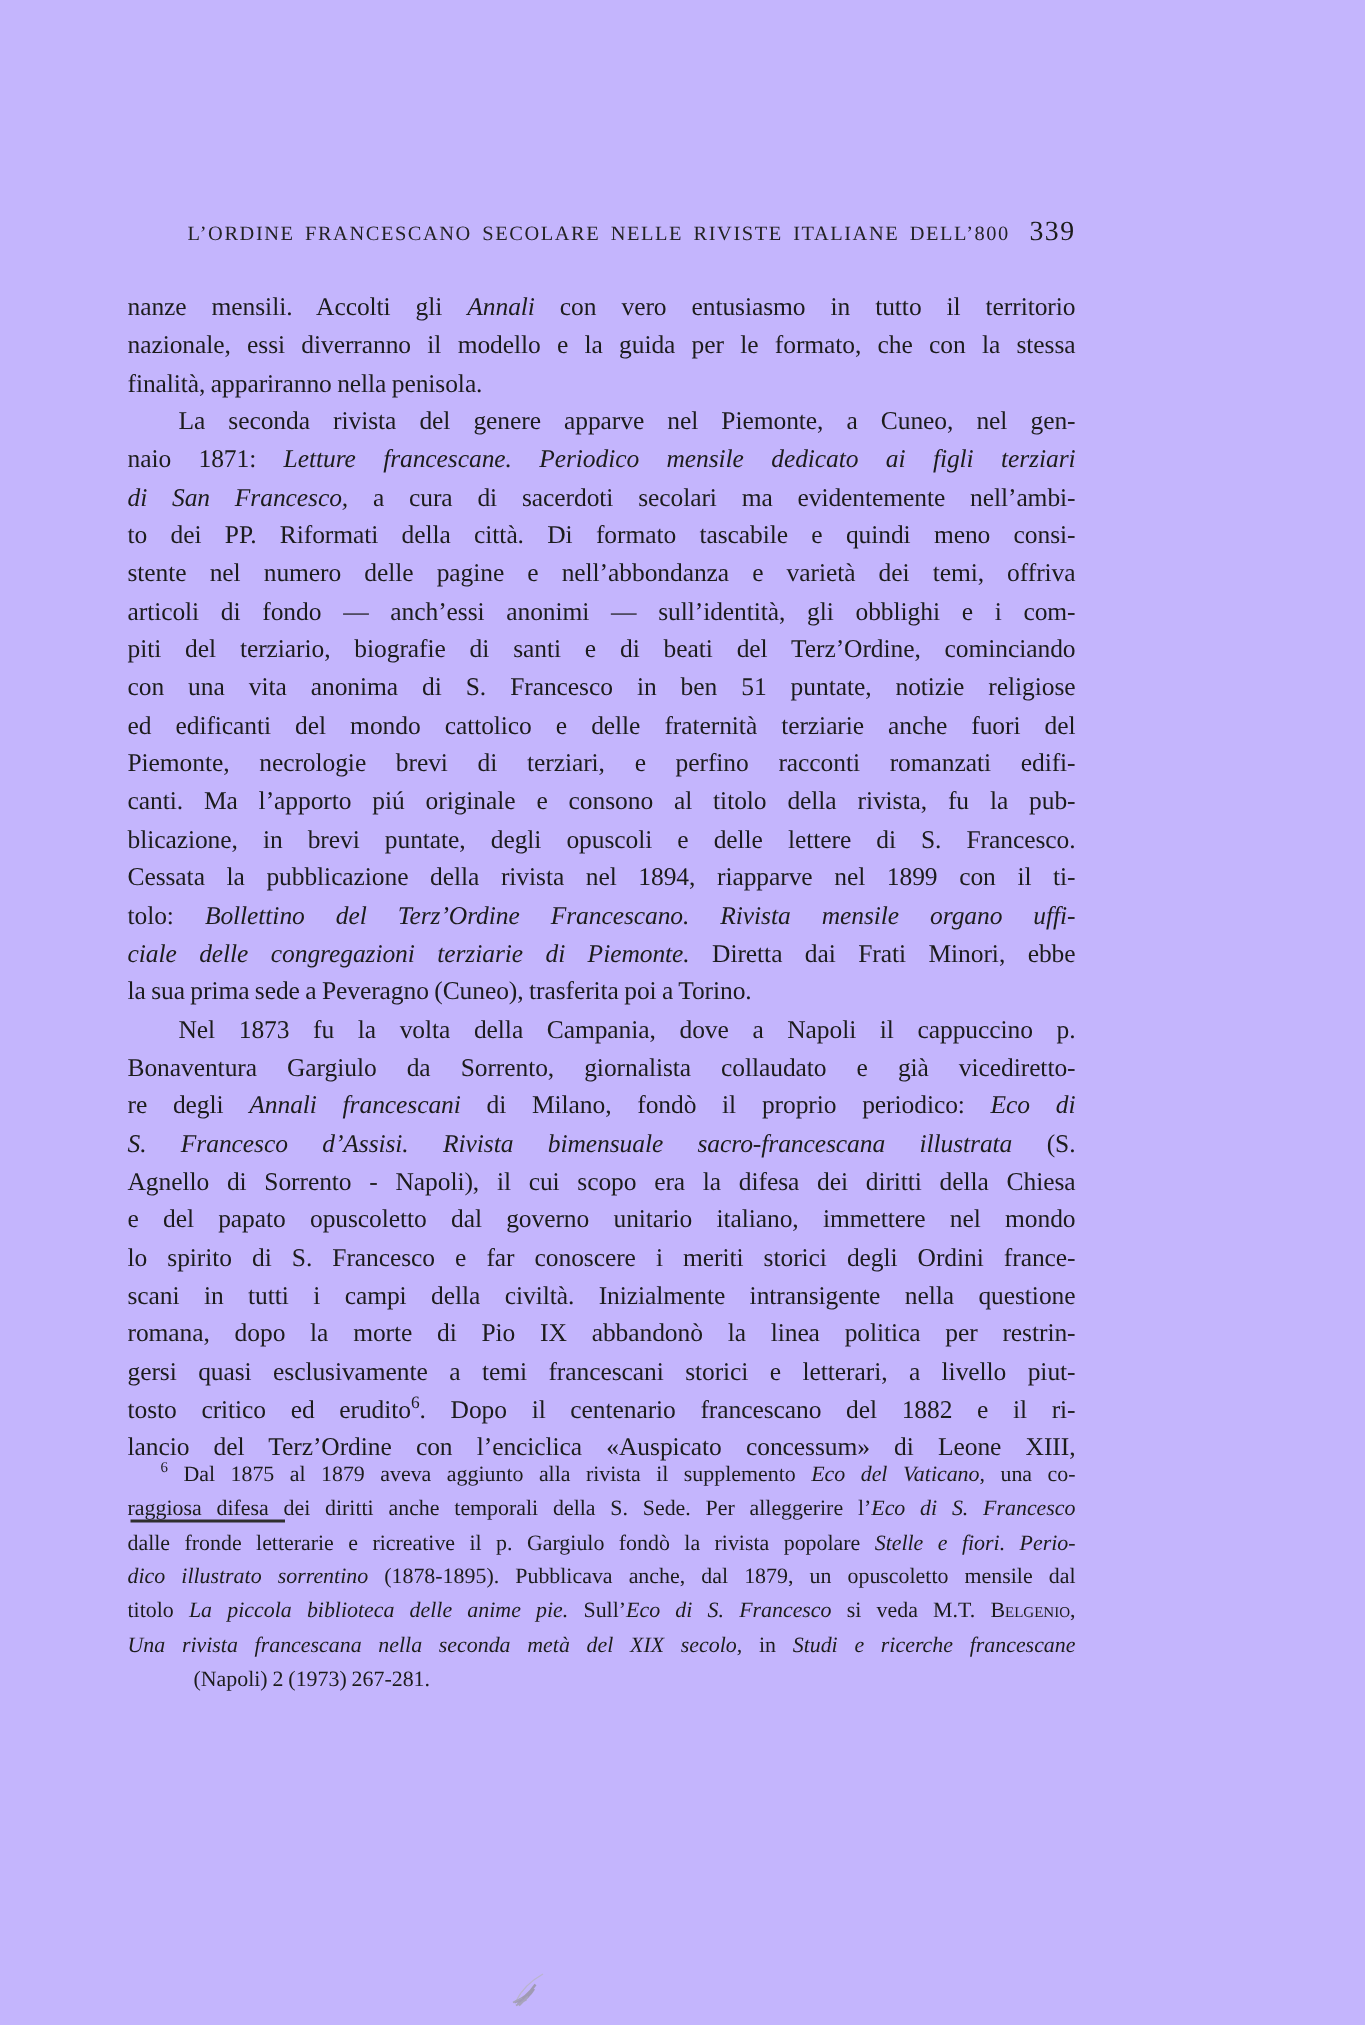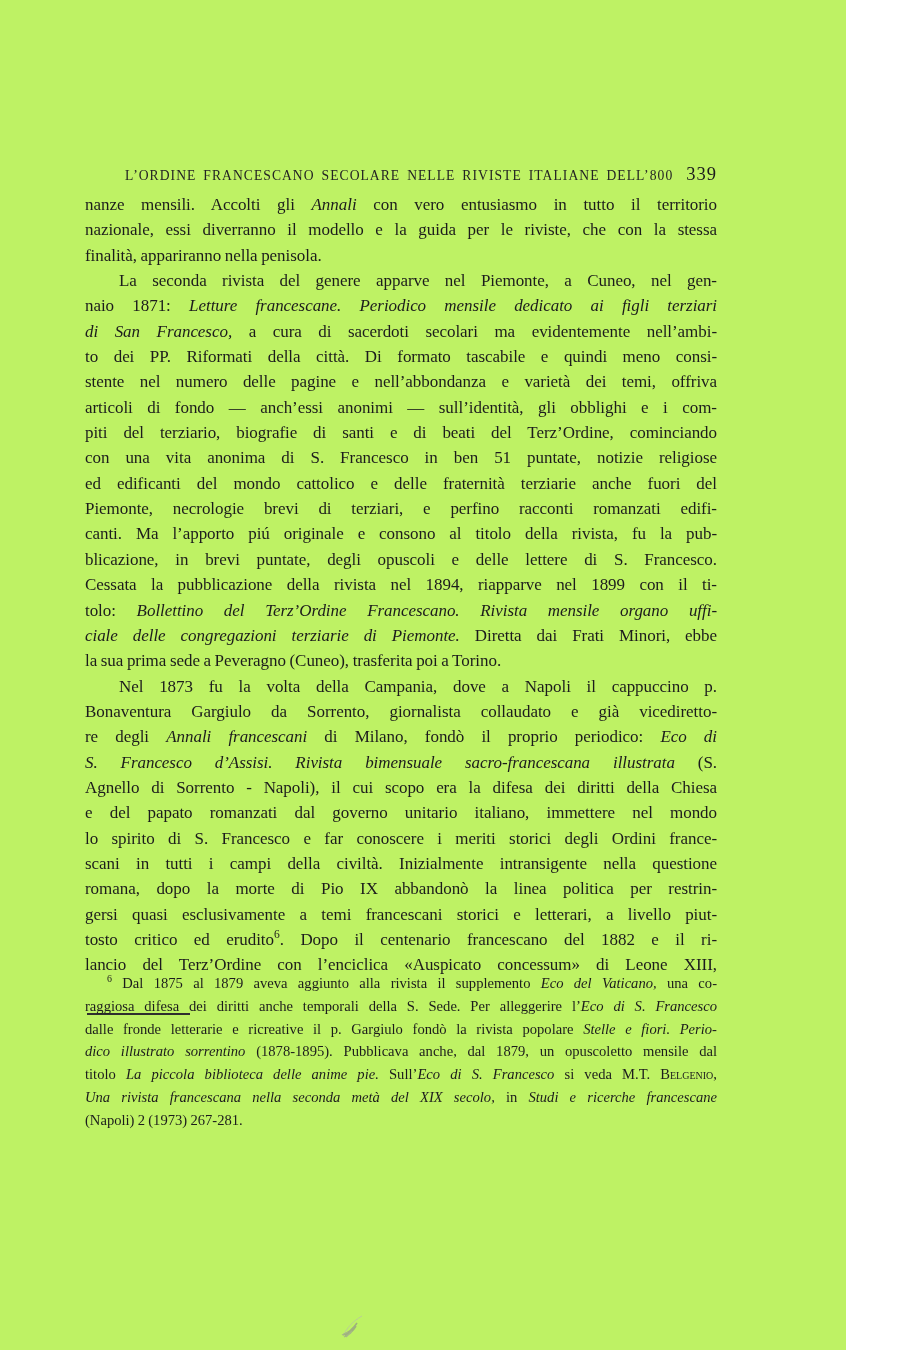--- a/index.html
+++ b/index.html
@@ -3,22 +3,22 @@
 <meta charset="utf-8">
 <style>
   html, body { margin: 0; padding: 0; }
   body {
     width: 910px; height: 1350px;
     background: #ffffff;
     font-family: "Liberation Serif", serif;
   }
   .page {
     position: relative;
-    width: 846px; height: 1350px;
-    background: #bef264;
+    width: 910px; height: 1350px;
+    background: #c4b5fd;
     color: #1c1c1c;
     overflow: hidden;
   }
   
   .header {
     position: absolute;
     left: 85px; top: 145px; width: 632px;
     display: flex;
     justify-content: flex-end;
     align-items: baseline;
@@ -28,21 +28,20 @@
     letter-spacing: 1.05px;
     word-spacing: 2.5px;
     white-space: nowrap;
     color: #232323;
   }
   .page-number {
     font-size: 18.5px;
     margin-left: 13px;
     letter-spacing: 1px;
     color: #1b1b1b;
-    margin-top: 19px;
   }
   
   .body-text {
     position: absolute;
     left: 85px; top: 192px; width: 632px;
     font-size: 17px;
     line-height: 25.35px;
     letter-spacing: -0.05px;
     word-spacing: -0.6px;
   }
@@ -67,21 +66,21 @@
     left: 85px; top: 972px; width: 632px;
     font-size: 14.6px;
     line-height: 22.8px;
     word-spacing: -0.4px;
   }
   .fline {
     text-align: justify;
     text-align-last: justify;
     height: 22.8px;
   }
-  .fline.last { text-align: center; text-align-last: left; }
+  .fline.last { text-align: center; text-align-last: left; margin-left: 44px; }
   .fline.findent { text-indent: 22px; }
   
   .i { font-style: italic; }
   .sc { font-variant: small-caps; }
   .sup { vertical-align: super; font-size: 68%; line-height: 0; }
   
   .smudge {
     position: absolute;
     left: 336px; top: 1308px;
     width: 34px; height: 34px;
@@ -93,21 +92,21 @@
 
 <div class="page">
 
   <div class="header">
     <span class="header-title">L’ORDINE FRANCESCANO SECOLARE NELLE RIVISTE ITALIANE DELL’800</span>
     <span class="page-number">339</span>
   </div>
 
   <div class="body-text">
       <div class="line"><span>nanze mensili. Accolti gli </span><span class="i">Annali</span><span> con vero entusiasmo in tutto il territorio</span></div>
-      <div class="line"><span>nazionale, essi diverranno il modello e la guida per le riviste, che con la stessa</span></div>
+      <div class="line"><span>nazionale, essi diverranno il modello e la guida per le formato, che con la stessa</span></div>
       <div class="line last"><span>finalità, appariranno nella penisola.</span></div>
       <div class="line indent"><span>La seconda rivista del genere apparve nel Piemonte, a Cuneo, nel gen-</span></div>
       <div class="line"><span>naio 1871: </span><span class="i">Letture francescane. Periodico mensile dedicato ai figli terziari</span></div>
       <div class="line"><span class="i">di San Francesco,</span><span> a cura di sacerdoti secolari ma evidentemente nell’ambi-</span></div>
       <div class="line"><span>to dei PP. Riformati della città. Di formato tascabile e quindi meno consi-</span></div>
       <div class="line"><span>stente nel numero delle pagine e nell’abbondanza e varietà dei temi, offriva</span></div>
       <div class="line"><span>articoli di fondo — anch’essi anonimi — sull’identità, gli obblighi e i com-</span></div>
       <div class="line"><span>piti del terziario, biografie di santi e di beati del Terz’Ordine, cominciando</span></div>
       <div class="line"><span>con una vita anonima di S. Francesco in ben 51 puntate, notizie religiose</span></div>
       <div class="line"><span>ed edificanti del mondo cattolico e delle fraternità terziarie anche fuori del</span></div>
@@ -116,21 +115,21 @@
       <div class="line"><span>blicazione, in brevi puntate, degli opuscoli e delle lettere di S. Francesco.</span></div>
       <div class="line"><span>Cessata la pubblicazione della rivista nel 1894, riapparve nel 1899 con il ti-</span></div>
       <div class="line"><span>tolo: </span><span class="i">Bollettino del Terz’Ordine Francescano. Rivista mensile organo uffi-</span></div>
       <div class="line"><span class="i">ciale delle congregazioni terziarie di Piemonte.</span><span> Diretta dai Frati Minori, ebbe</span></div>
       <div class="line last"><span>la sua prima sede a Peveragno (Cuneo), trasferita poi a Torino.</span></div>
       <div class="line indent"><span>Nel 1873 fu la volta della Campania, dove a Napoli il cappuccino p.</span></div>
       <div class="line"><span>Bonaventura Gargiulo da Sorrento, giornalista collaudato e già vicediretto-</span></div>
       <div class="line"><span>re degli </span><span class="i">Annali francescani</span><span> di Milano, fondò il proprio periodico: </span><span class="i">Eco di</span></div>
       <div class="line"><span class="i">S. Francesco d’Assisi. Rivista bimensuale sacro-francescana illustrata</span><span> (S.</span></div>
       <div class="line"><span>Agnello di Sorrento - Napoli), il cui scopo era la difesa dei diritti della Chiesa</span></div>
-      <div class="line"><span>e del papato romanzati dal governo unitario italiano, immettere nel mondo</span></div>
+      <div class="line"><span>e del papato opuscoletto dal governo unitario italiano, immettere nel mondo</span></div>
       <div class="line"><span>lo spirito di S. Francesco e far conoscere i meriti storici degli Ordini france-</span></div>
       <div class="line"><span>scani in tutti i campi della civiltà. Inizialmente intransigente nella questione</span></div>
       <div class="line"><span>romana, dopo la morte di Pio IX abbandonò la linea politica per restrin-</span></div>
       <div class="line"><span>gersi quasi esclusivamente a temi francescani storici e letterari, a livello piut-</span></div>
       <div class="line"><span>tosto critico ed erudito</span><span class="sup">6</span><span>. Dopo il centenario francescano del 1882 e il ri-</span></div>
       <div class="line"><span>lancio del Terz’Ordine con l’enciclica «Auspicato concessum» di Leone XIII,</span></div>
     </div>
 
   <div class="footnote-rule"></div>
 

